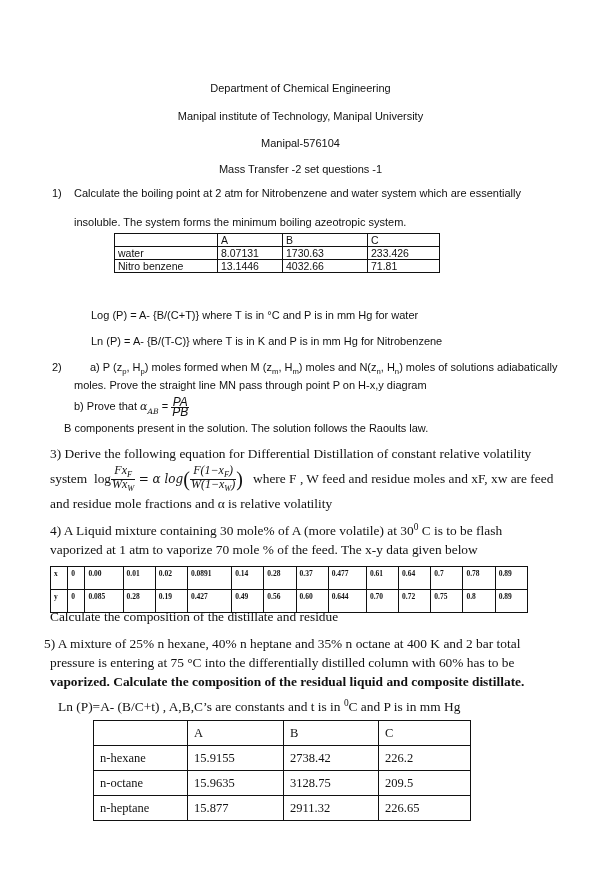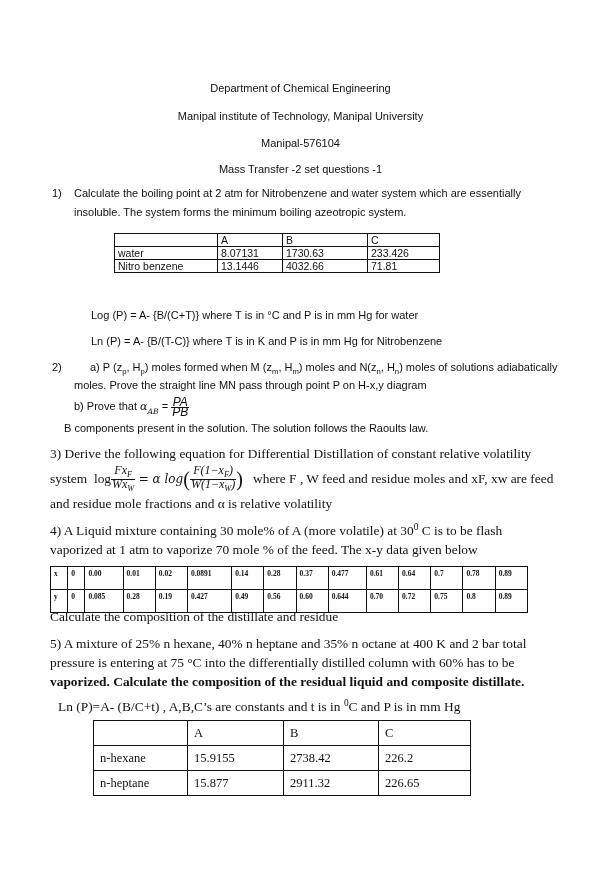--- a/index.html
+++ b/index.html
@@ -23,21 +23,21 @@
 </head>
 <body>
 
 <div class="center sans" style="top:82px;">Department of Chemical Engineering</div>
 <div class="center sans" style="top:110px;">Manipal institute of Technology, Manipal University</div>
 <div class="center sans" style="top:137px;">Manipal-576104</div>
 <div class="center sans" style="top:163px;">Mass Transfer -2 set questions -1</div>
 
 <div class="abs sans s11" style="left:52px; top:187px;">1)</div>
 <div class="abs sans s11" style="left:74px; top:187px;">Calculate the boiling point at 2 atm for Nitrobenzene and water system which are essentially</div>
-<div class="abs sans s11" style="left:74px; top:206px;">insoluble. The system forms the minimum boiling azeotropic system.</div>
+<div class="abs sans s11" style="left:74px; top:216px;">insoluble. The system forms the minimum boiling azeotropic system.</div>
 
 <table class="t1 sans" style="left:114px; top:233px; width:326px;">
   <tbody>
       <tr>
     <td style="width:96px;"></td>
     <td style="width:58px;">A</td>
     <td style="width:78px;">B</td>
     <td>C</td>
   </tr>
   <tr>
@@ -116,21 +116,21 @@
         <td>0.72</td>
         <td>0.75</td>
         <td>0.8</td>
         <td>0.89</td>
       </tr>
 </tbody>
   </table>
 
 <div class="abs serif s13" style="left:50px; top:609px;">Calculate the composition of the distillate and residue</div>
 
-<div class="abs serif s13" style="left:50px; top:636px;">5) A mixture of 25% n hexane, 40% n heptane and 35% n octane at 400 K and 2 bar total</div>
+<div class="abs serif s13" style="left:44px; top:636px;">5) A mixture of 25% n hexane, 40% n heptane and 35% n octane at 400 K and 2 bar total</div>
 <div class="abs serif s13" style="left:50px; top:655px;">pressure is entering at 75 °C into the differentially distilled column with 60% has to be</div>
 <div class="abs serif s13" style="left:50px; top:674px;font-weight:bold;">vaporized. Calculate the composition of the residual liquid and composite distillate.</div>
 <div class="abs serif s13" style="left:58px; top:698px;">
   <span>Ln (P)=A- (B/C+t) , A,B,C’s are constants and t is in </span><sup>0</sup><span>C and P is in mm Hg</span>
 </div>
 
 <table class="t3 serif" style="left:93px; top:720px; width:378px;">
   <tbody>
       <tr>
     <td style="width:81px;"></td>
@@ -138,19 +138,25 @@
     <td style="width:82px;">B</td>
     <td>C</td>
   </tr>
   <tr>
     <td>n-hexane</td>
     <td>15.9155</td>
     <td>2738.42</td>
     <td>226.2</td>
   </tr>
   <tr>
+    <td>n-octane</td>
+    <td>15.9635</td>
+    <td>3128.75</td>
+    <td>209.5</td>
+  </tr>
+  <tr>
     <td>n-heptane</td>
     <td>15.877</td>
     <td>2911.32</td>
     <td>226.65</td>
   </tr>
 </tbody>
   </table>
 
 </body></html>

